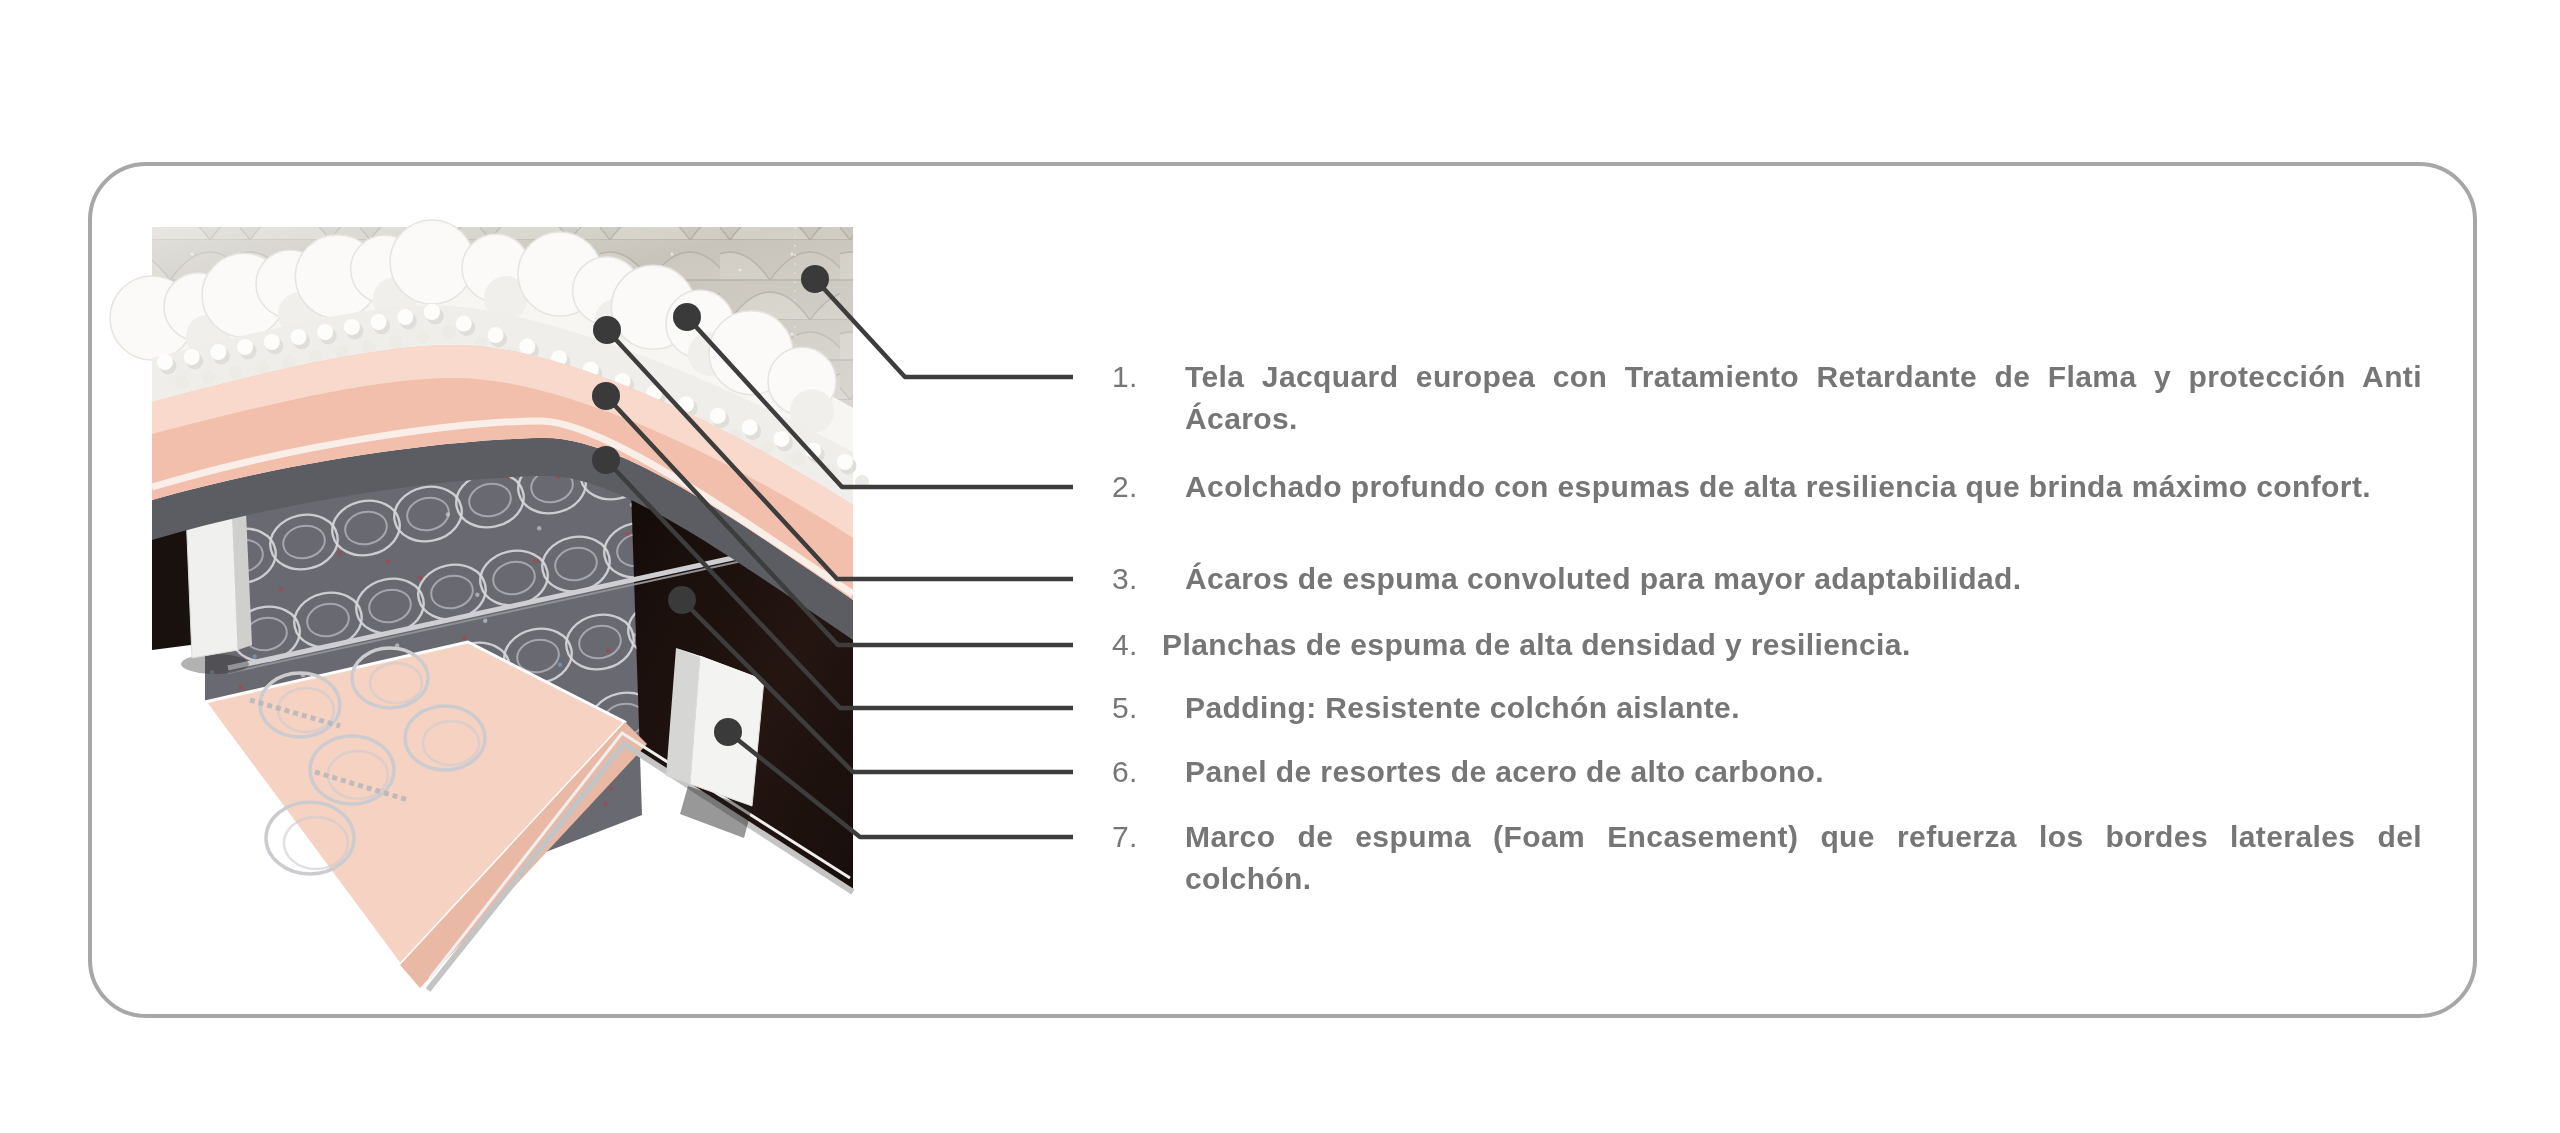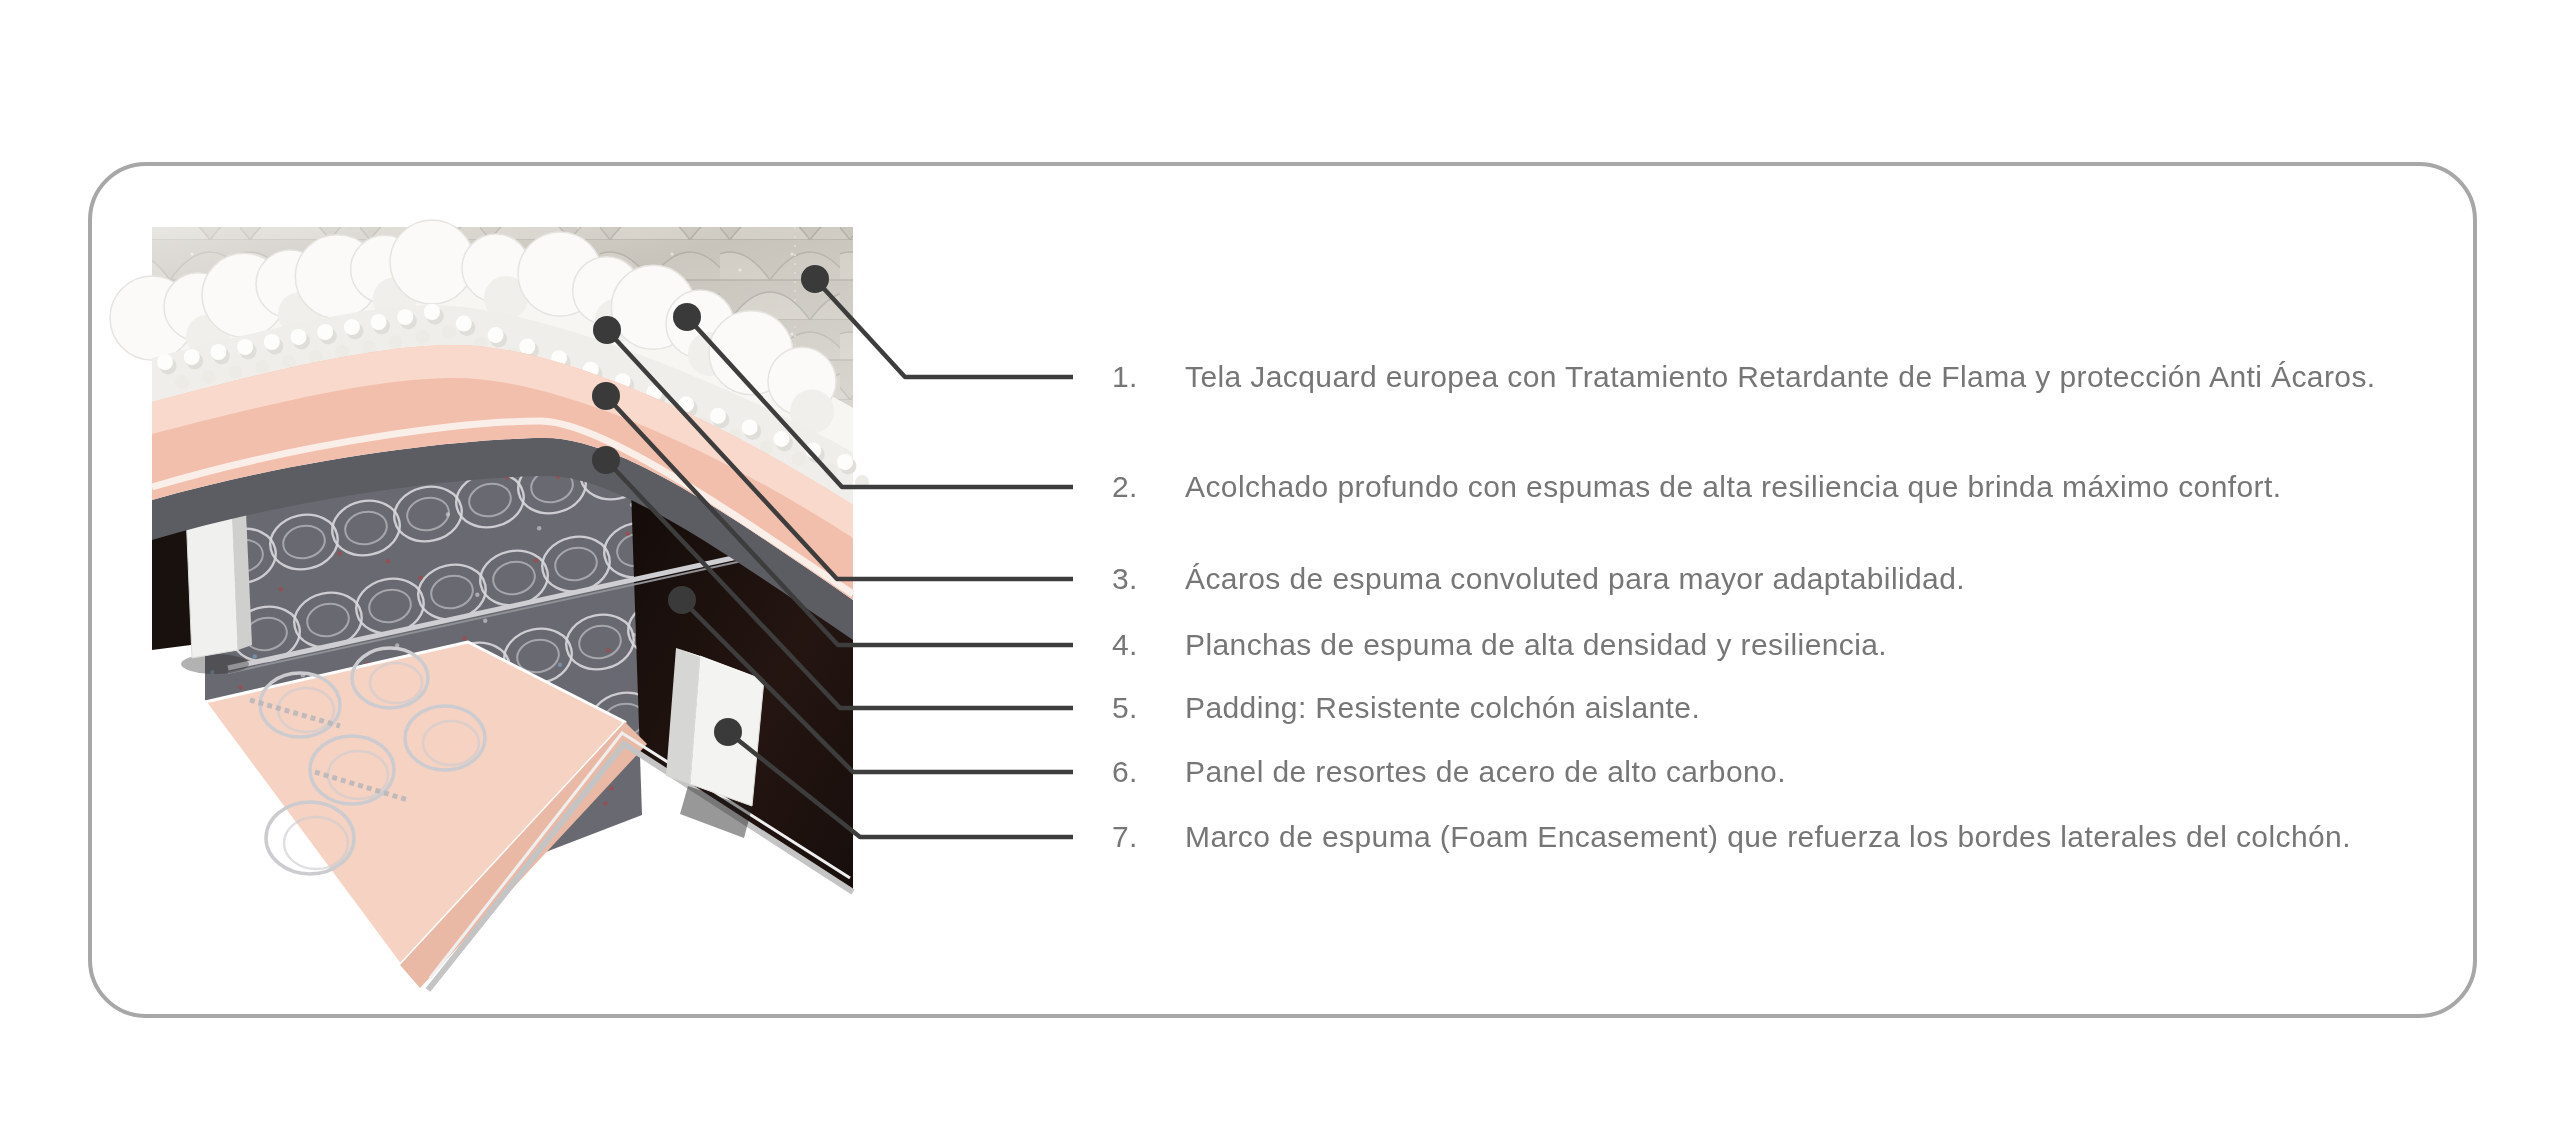--- a/index.html
+++ b/index.html
@@ -4,21 +4,21 @@
 <style>
   html,body{margin:0;padding:0;background:#ffffff;}
   .stage{position:relative;width:2560px;height:1133px;background:#fff;overflow:hidden;
          font-family:"Liberation Sans",sans-serif;}
   .frame{position:absolute;left:88px;top:162px;width:2389px;height:856px;
          box-sizing:border-box;border:4px solid #a7a7a7;border-radius:58px;}
   .scene{position:absolute;left:0;top:0;}
   #callout-list{position:absolute;top:0;}
   .callout{position:absolute;font-size:30px;line-height:42px;letter-spacing:.4px;width:100%;}
   .callout .num{position:absolute;left:0;top:0;width:60px;}
-  .callout .txt{margin-left:73px;text-align:justify;text-justify:inter-word;}
+  .callout .txt{margin-left:73px;text-align:justify;text-justify:inter-word;font-weight:bold;}
 </style>
 </head>
 <body>
 
 <div class="stage" style="background: rgb(255, 255, 255);">
 
   <div class="frame" id="frame" style="border-color: rgb(167, 167, 167);"></div>
 
   <svg class="scene" id="scene" width="2560" height="1133" viewBox="0 0 2560 1133">
     <defs>
@@ -391,21 +391,21 @@
       <div class="callout" style="top: 466px;">
         <span class="num">2.</span>
         <div class="txt" style="">Acolchado profundo con espumas de alta resiliencia que brinda máximo confort.</div>
       </div>
       <div class="callout" style="top: 558px;">
         <span class="num">3.</span>
         <div class="txt" style="margin-left: 73px;">Ácaros de espuma convoluted para mayor adaptabilidad.</div>
       </div>
       <div class="callout" style="top: 624px;">
         <span class="num">4.</span>
-        <div class="txt" style="margin-left: 73px;">Planchas de espuma de alta densidad y resiliencia.</div>
+        <div class="txt" style="margin-left: 50px;">Planchas de espuma de alta densidad y resiliencia.</div>
       </div>
       <div class="callout" style="top: 687px;">
         <span class="num">5.</span>
         <div class="txt" style="margin-left: 73px;">Padding: Resistente colchón aislante.</div>
       </div>
       <div class="callout" style="top: 751px;">
         <span class="num">6.</span>
         <div class="txt" style="">Panel de resortes de acero de alto carbono.</div>
       </div>
       <div class="callout" style="top: 816px;">

